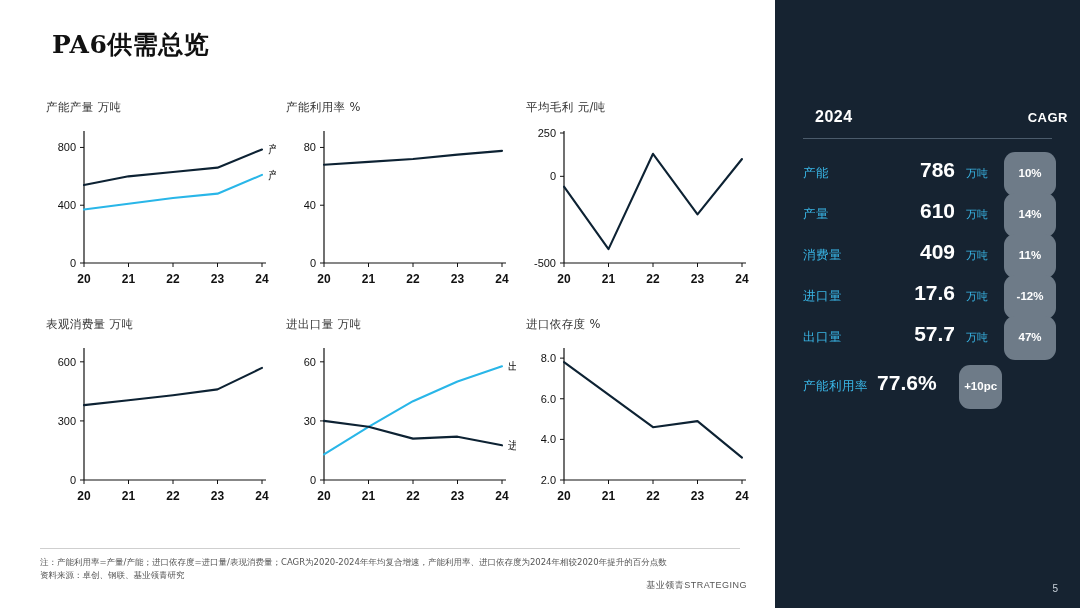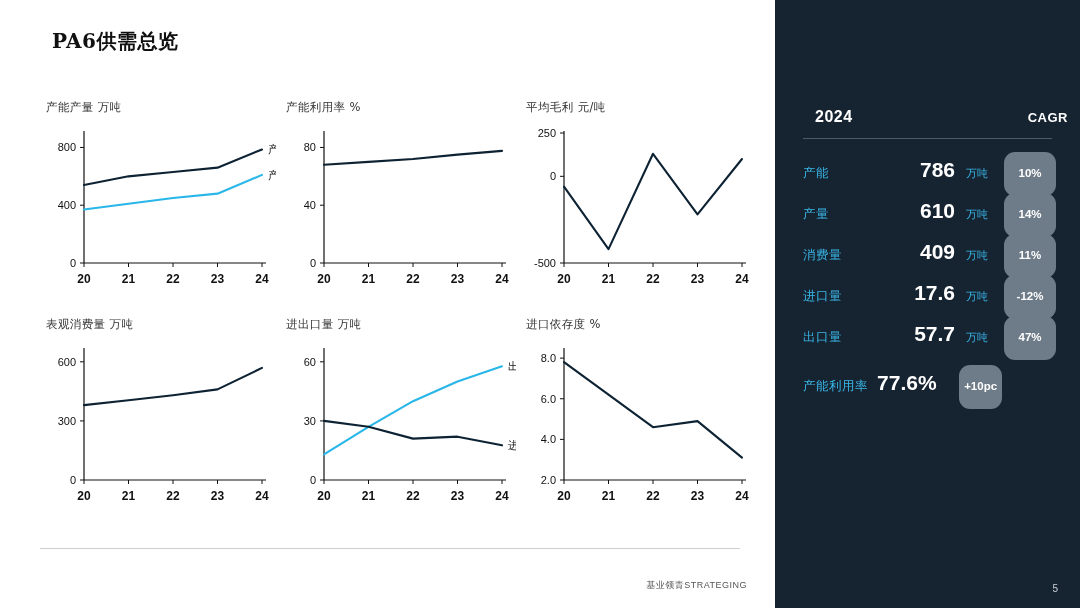--- a/index.html
+++ b/index.html
@@ -14,21 +14,21 @@
   .slide { position:relative; width:1080px; height:608px; }
 
   
   .main {
     position:absolute; left:0; top:0; width:775px; height:608px;
     background:#ffffff;
   }
   .slide-title {
     position:absolute; left:52px; top:28px;
     font-family:"DejaVu Serif", serif;
-    font-size:20px; font-weight:700; letter-spacing:0.5px; color:#111;
+    font-size:25px; font-weight:700; letter-spacing:0.5px; color:#111;
   }
 
   
   .charts { position:absolute; left:40px; top:100px; width:720px; }
   .chart-row { display:flex; }
   .chart-cell { width:240px; }
   .chart-title {
     font-size:11.5px; color:#333; margin-left:6px; margin-bottom:4px;
     font-family:"DejaVu Sans", sans-serif; letter-spacing:0.4px;
   }
@@ -273,20 +273,24 @@
                 <line x1="222" y1="144" x2="222" y2="148" stroke="#111" stroke-width="1"></line>
                 <text x="222" y="164" text-anchor="middle" font-size="12" fill="#111" font-weight="700">24</text>
                 <polyline points="44,26.187500000000014 88.5,58.6875 133,91.1875 177.5,85.09375 222,121.65625" fill="none" stroke="#0d2233" stroke-width="2.1" stroke-linejoin="round" stroke-linecap="round"></polyline>
               </svg>
             </div>
         </div>
       </div>
     </div>
 
     <div class="footnote-rule"></div>
+    <div class="footnote">
+      <div>注：产能利用率=产量/产能；进口依存度=进口量/表现消费量；CAGR为2020-2024年年均复合增速，产能利用率、进口依存度为2024年相较2020年提升的百分点数</div>
+      <div>资料来源：卓创、钢联、基业领青研究</div>
+    </div>
     <div class="brand">基业领青STRATEGING</div>
   </div>
 
   <div class="panel">
     <div class="panel-head">
       <span class="panel-year">2024</span>
       <span class="panel-cagr">CAGR</span>
     </div>
     <div class="panel-rule"></div>
     <div class="rows" id="panel-rows">

